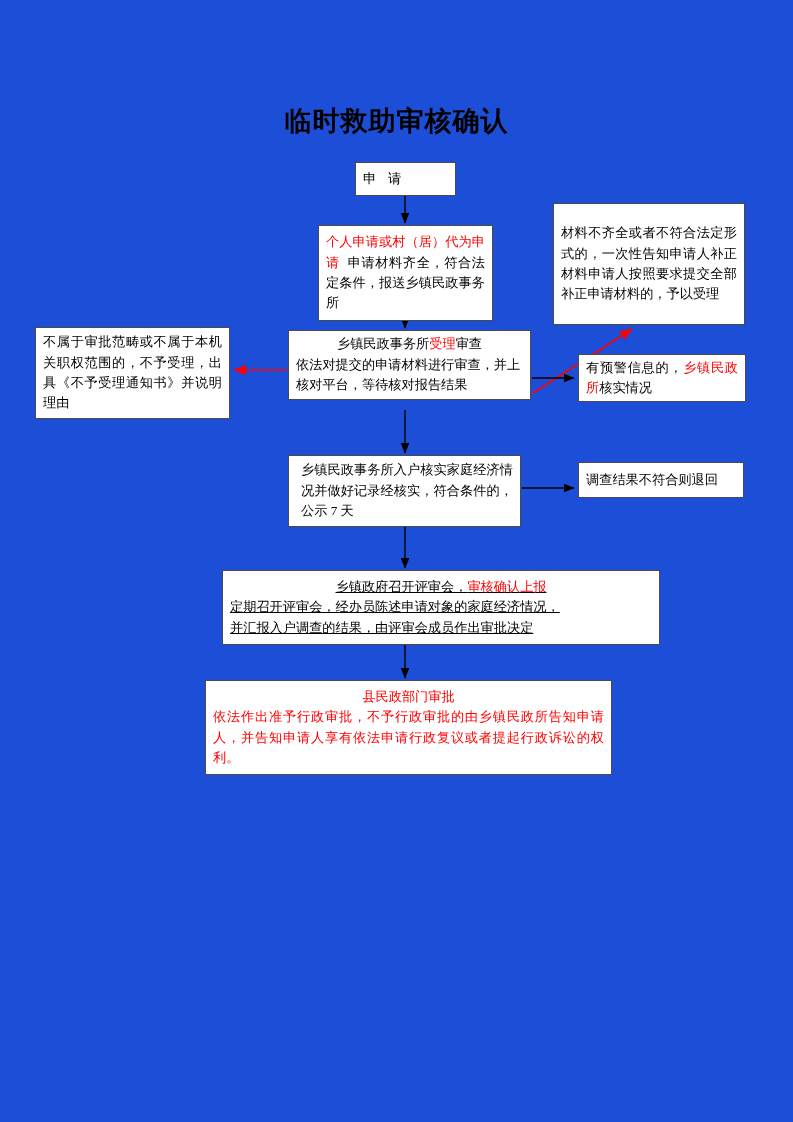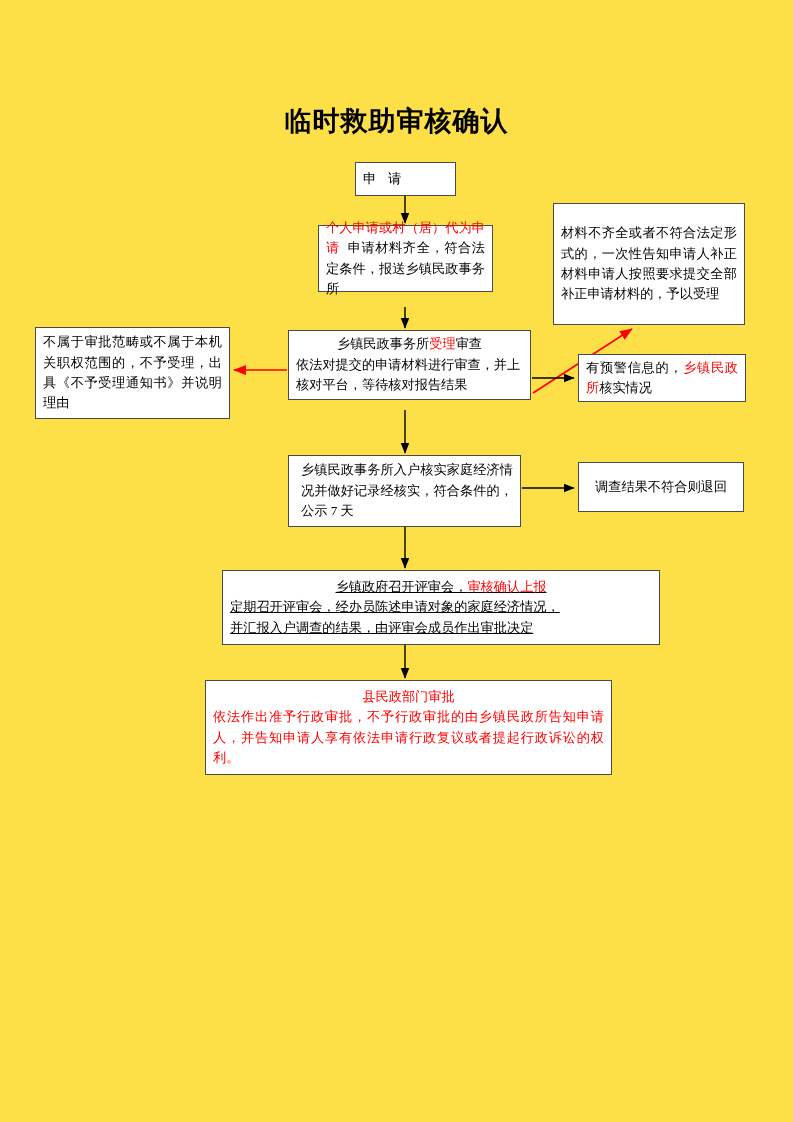--- a/index.html
+++ b/index.html
@@ -8,21 +8,21 @@
     background: #ffffff;
   }
   body {
     font-family: "Liberation Serif", "DejaVu Serif", serif;
     color: #000000;
   }
   #page {
     position: relative;
     width: 793px;
     height: 1122px;
-    background: #fde047;
+    background: #1d4ed8;
     overflow: hidden;
   }
   .title {
     position: absolute;
     left: 0;
     top: 103px;
     width: 793px;
     text-align: center;
     font-size: 27px;
     font-weight: bold;
@@ -51,27 +51,27 @@
   svg.edges {
     position: absolute;
     left: 0;
     top: 0;
     width: 793px;
     height: 1122px;
     pointer-events: none;
   }
   
   #n-apply      { left:355px; top:162px;  width:101px; height:34px; }
-  #n-submit     { left:318px; top:225px;  width:175px; height:67px; }
+  #n-submit     { left:318px; top:225px;  width:175px; height:96px; }
   #n-incomplete { left:553px; top:203px;  width:192px; height:122px; }
   #n-accept     { left:288px; top:330px;  width:243px; height:70px; }
   #n-reject     { left:35px;  top:327px;  width:195px; height:92px; }
   #n-warning    { left:578px; top:354px;  width:168px; height:48px; }
   #n-homevisit  { left:288px; top:455px;  width:233px; height:72px;padding-left:12px; }
-  #n-return     { left:578px; top:462px;  width:166px; height:50px;align-items:center; }
+  #n-return     { left:578px; top:462px;  width:166px; height:36px; }
   #n-review     { left:222px; top:570px;  width:438px; height:75px;text-decoration:underline; }
   #n-approval   { left:205px; top:680px;  width:407px; height:95px; }
   #n-apply .ln      { font-size:13.5px; letter-spacing:4px; }
 </style>
 </head>
 <body>
 
 <div id="page">
 
   <div class="title">临时救助审核确认</div>

